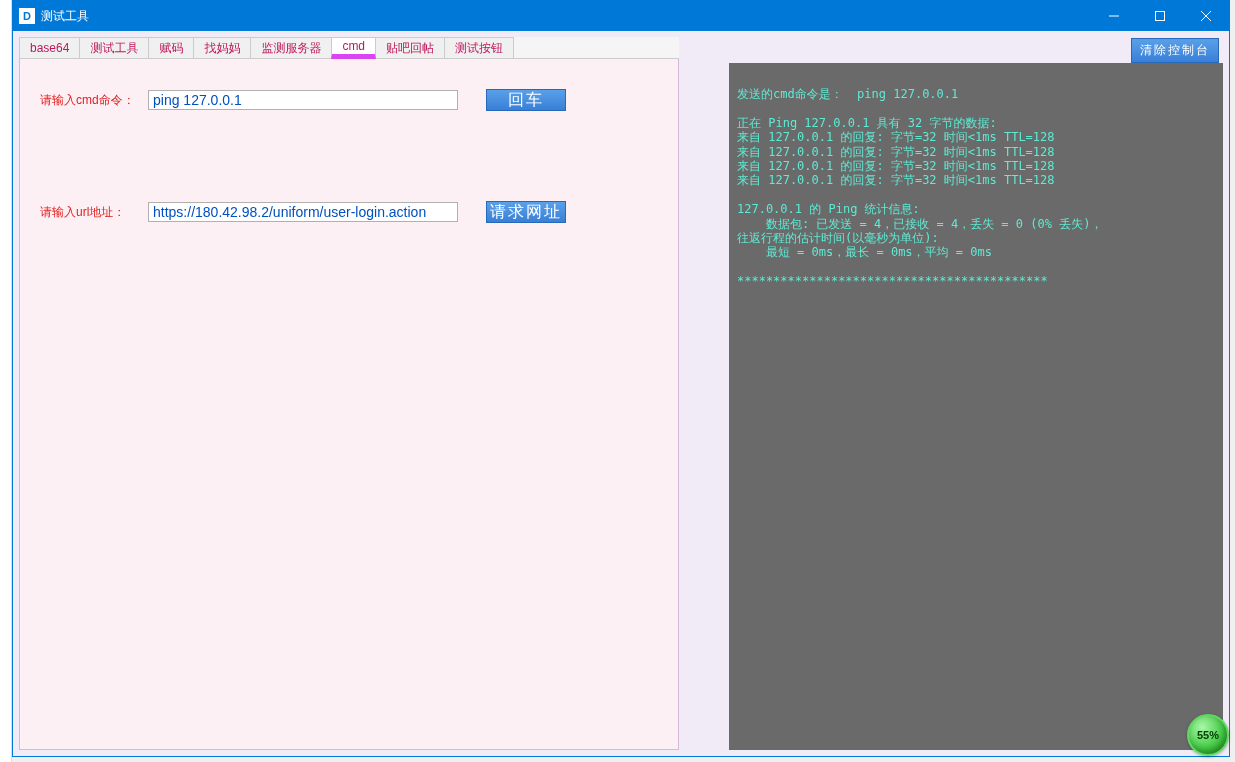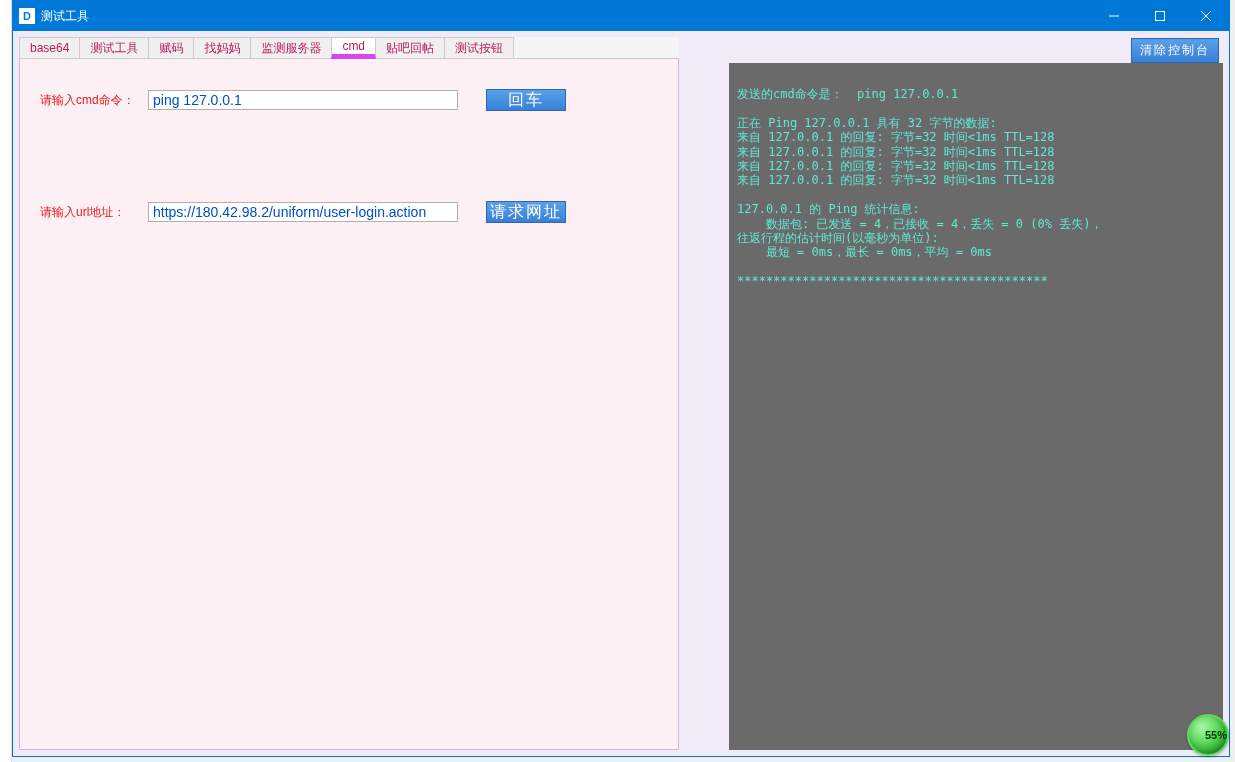--- a/index.html
+++ b/index.html
@@ -169,21 +169,21 @@
       position: absolute;
       right: 6px;
       bottom: 6px;
       width: 42px;
       height: 42px;
       border-radius: 50%;
       background: radial-gradient(circle at 35% 30%, #a8f8a8, #40c840 60%, #208820);
       border: 2px solid #60d860;
       display: flex;
       align-items: center;
-      justify-content: flex-end;
+      justify-content: center;
       color: #004000;
       font-size: 11px;
       font-weight: bold;
       box-shadow: inset -2px -3px 6px rgba(0,0,0,0.25), 0 1px 3px rgba(0,0,0,0.3);
     }
     .left-edge {
       position: absolute;
       left: 0;
       top: 0;
       width: 12px;

